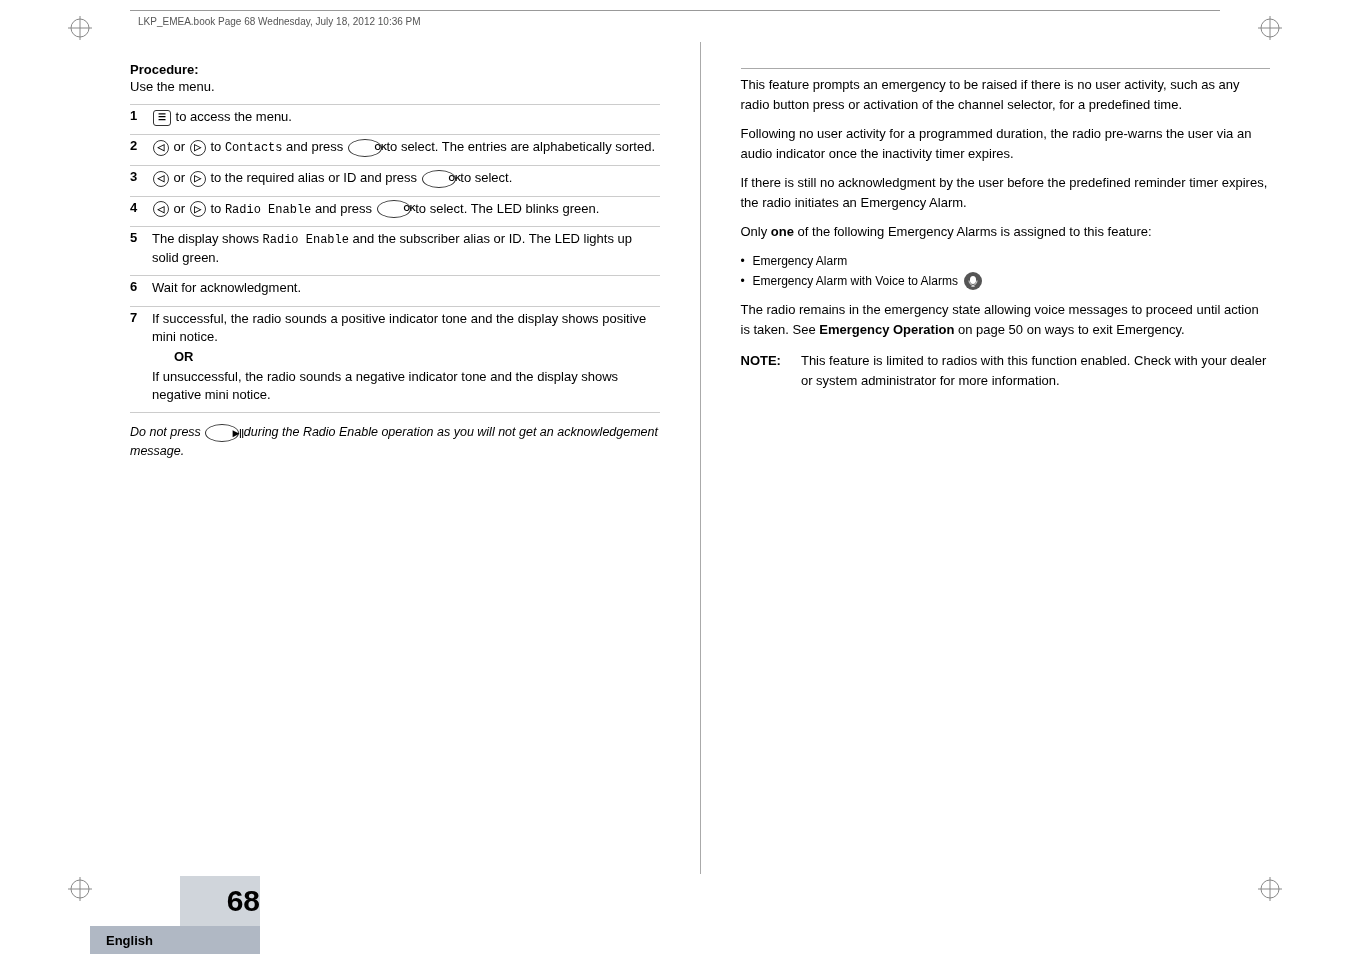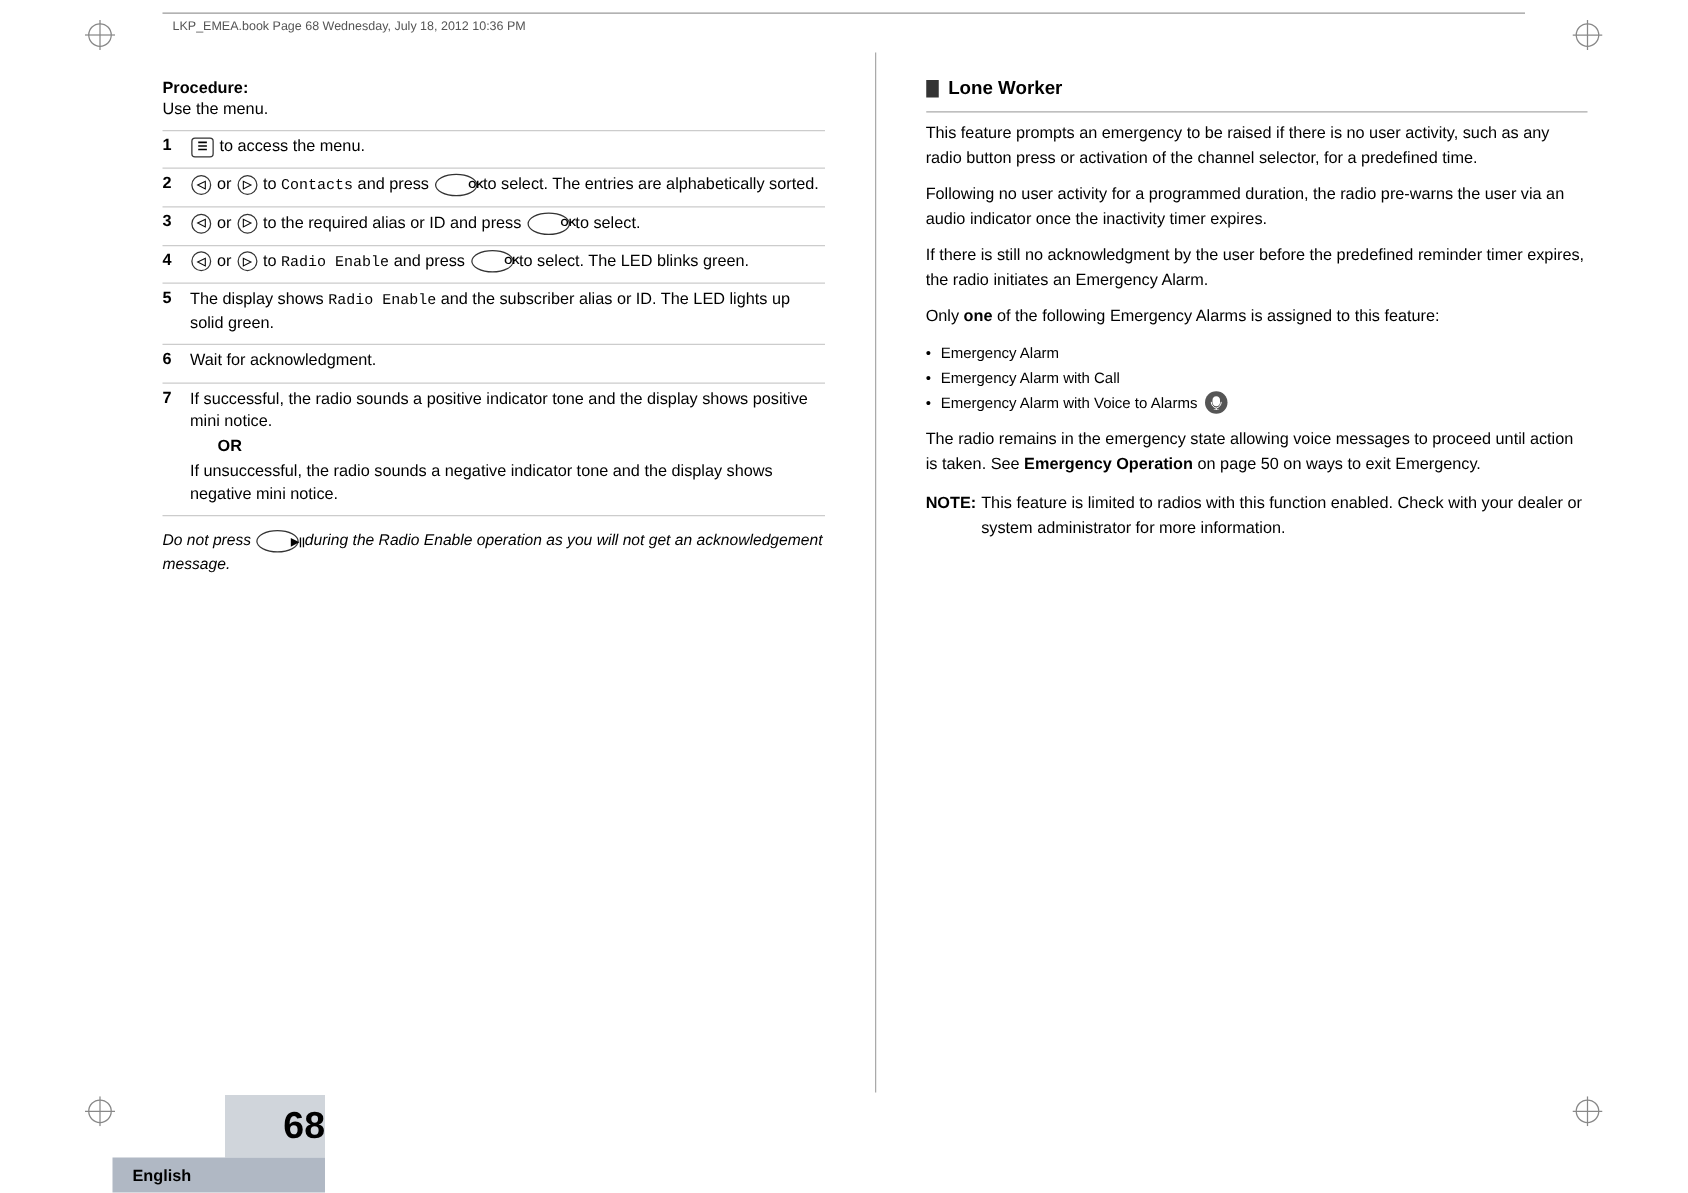--- a/index.html
+++ b/index.html
@@ -205,21 +205,21 @@
       margin-bottom: 2px;
     }
     .bullet-list li::before {
       content: '•';
       position: absolute;
       left: 0;
     }
 
     .note-block {
       display: flex;
-      gap: 4px;
+      gap: 20px;
       margin-top: 12px;
       font-size: 13px;
       line-height: 1.5;
     }
     .note-label {
       font-weight: bold;
       white-space: nowrap;
     }
     .note-text {
       flex: 1;
@@ -418,42 +418,35 @@
         <span class="icon-btn-ok" style="font-style:normal;">
               <small>▶||</small>
             </span>
         during the Radio Enable operation as you will not get an acknowledgement message.</em>
       </div>
 
     </div>
 
     <div class="right-col">
 
-      <div class="section-title">
-        <span class="section-title-bar"></span>
-        <span>Lone Worker</span>
-      </div>
       <hr class="section-divider">
 
       <div class="para">This feature prompts an emergency to be raised if there is no user activity, such as any radio button press or activation of the channel selector, for a predefined time.</div>
 
       <div class="para">Following no user activity for a programmed duration, the radio pre-warns the user via an audio indicator once the inactivity timer expires.</div>
 
       <div class="para">If there is still no acknowledgment by the user before the predefined reminder timer expires, the radio initiates an Emergency Alarm.</div>
 
       <div class="para">
         <span>Only </span><b>one</b><span> of the following Emergency Alarms is assigned to this feature:</span>
       </div>
 
       <ul class="bullet-list">
         <li>
           <span>Emergency Alarm</span>
-        </li>
-        <li>
-          <span>Emergency Alarm with Call</span>
         </li>
         <li>
           <span>Emergency Alarm with Voice to Alarms</span>
           <span class="voice-icon">
             <svg viewBox="0 0 12 12">
                 <path d="M6 1 C4 1 3 2.5 3 4 L3 6 C3 7.5 4 9 6 9 C8 9 9 7.5 9 6 L9 4 C9 2.5 8 1 6 1Z"></path>
                 <path d="M2 5.5 C2 8 3.7 10 6 10.5 C8.3 10 10 8 10 5.5" fill="none" stroke="#fff" stroke-width="0.8"></path>
                 <line x1="6" y1="10.5" x2="6" y2="12" stroke="#fff" stroke-width="0.8"></line>
                 <line x1="4" y1="12" x2="8" y2="12" stroke="#fff" stroke-width="0.8"></line>
               </svg>

